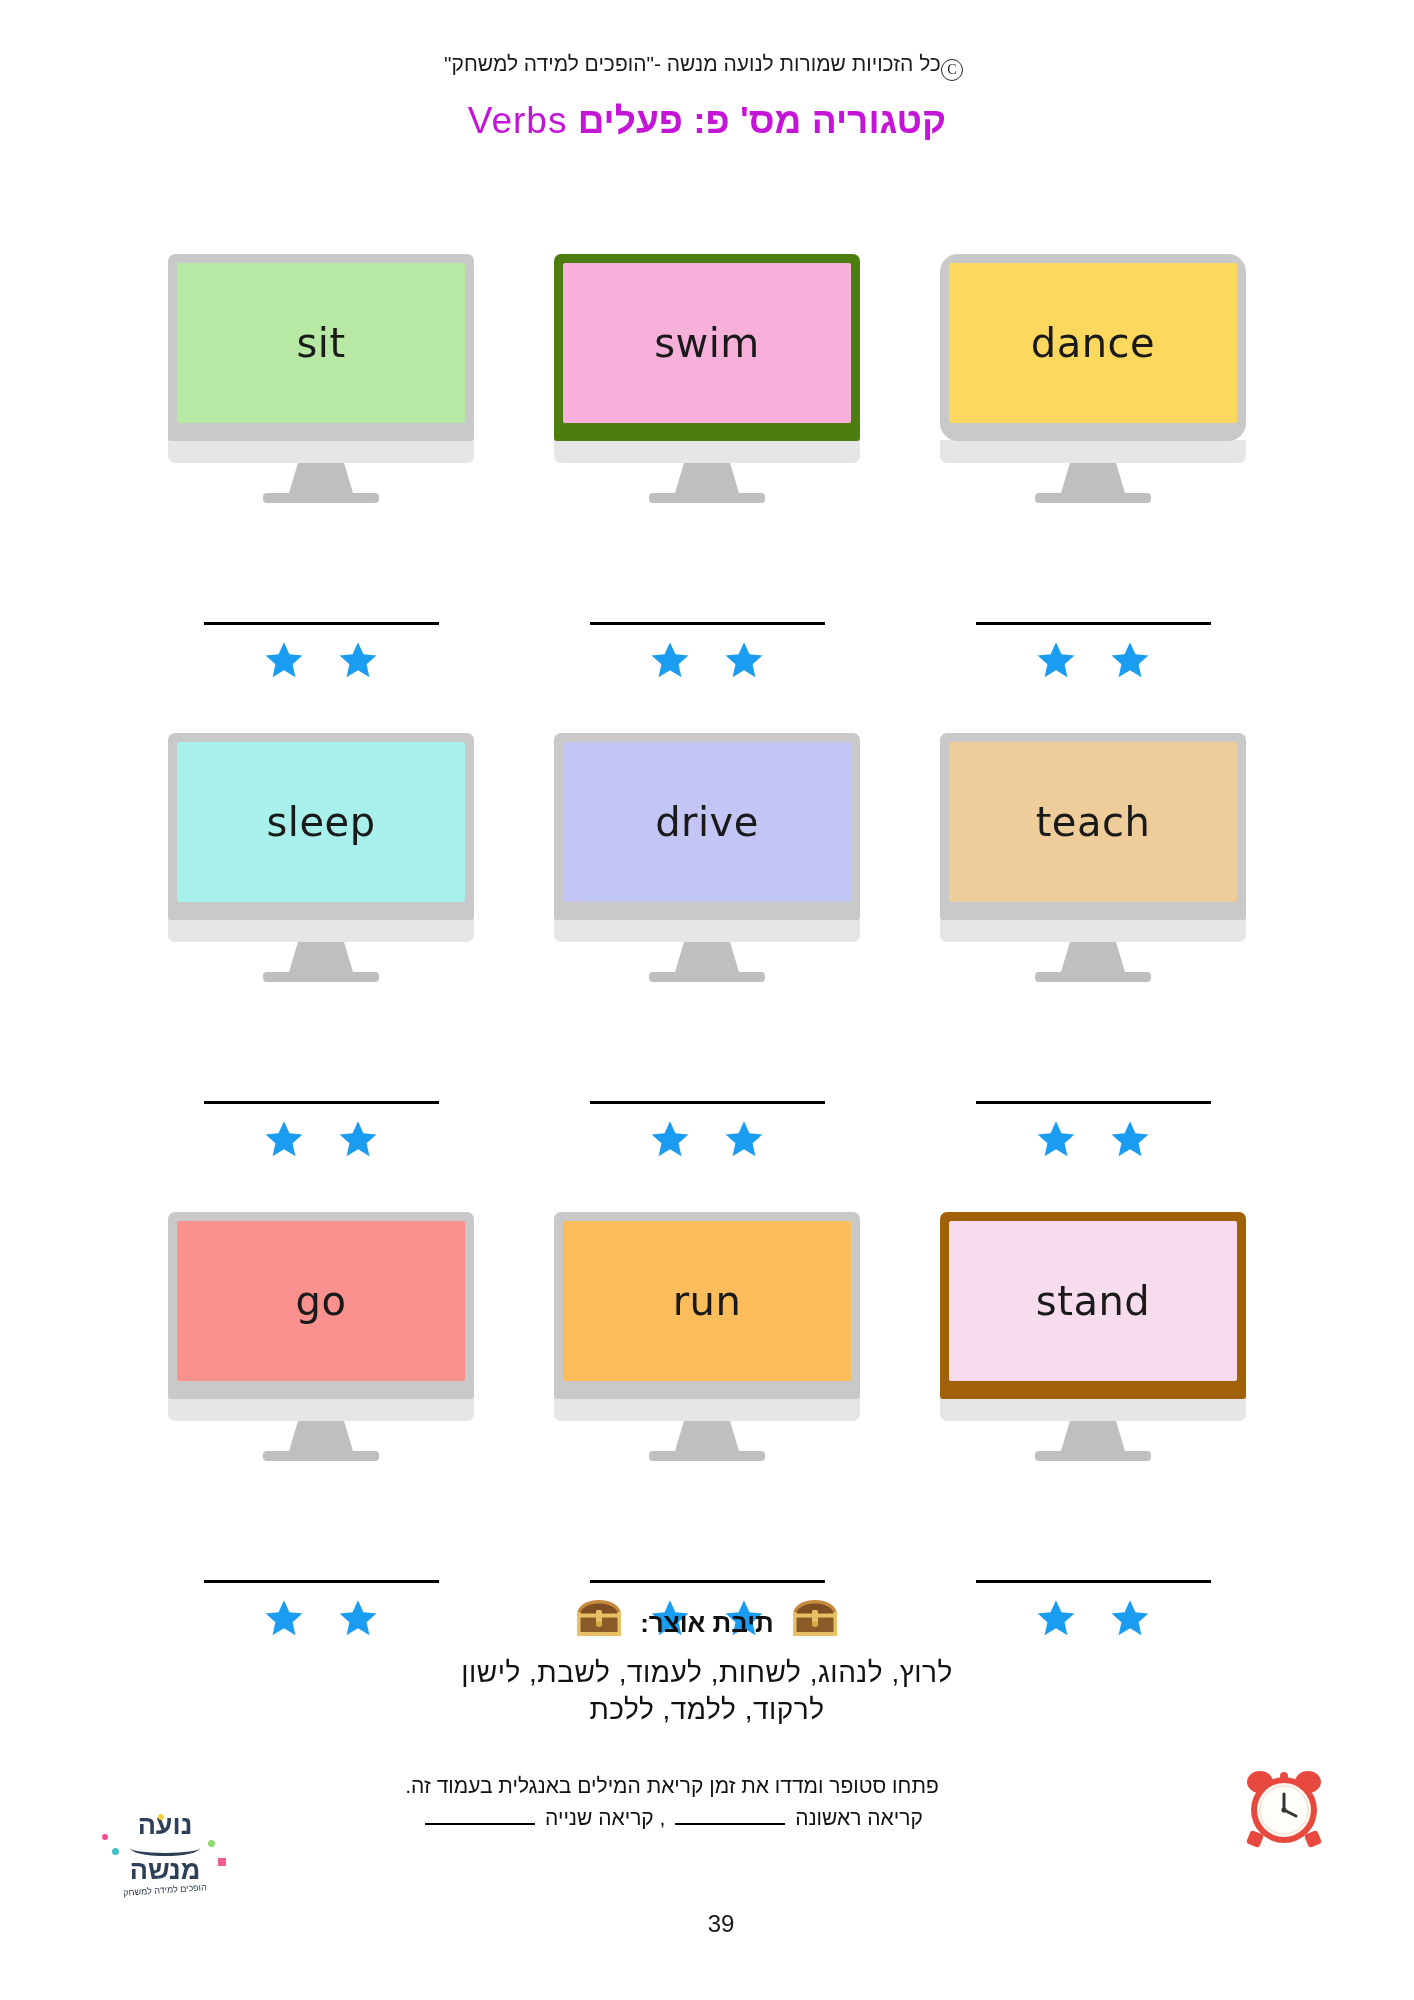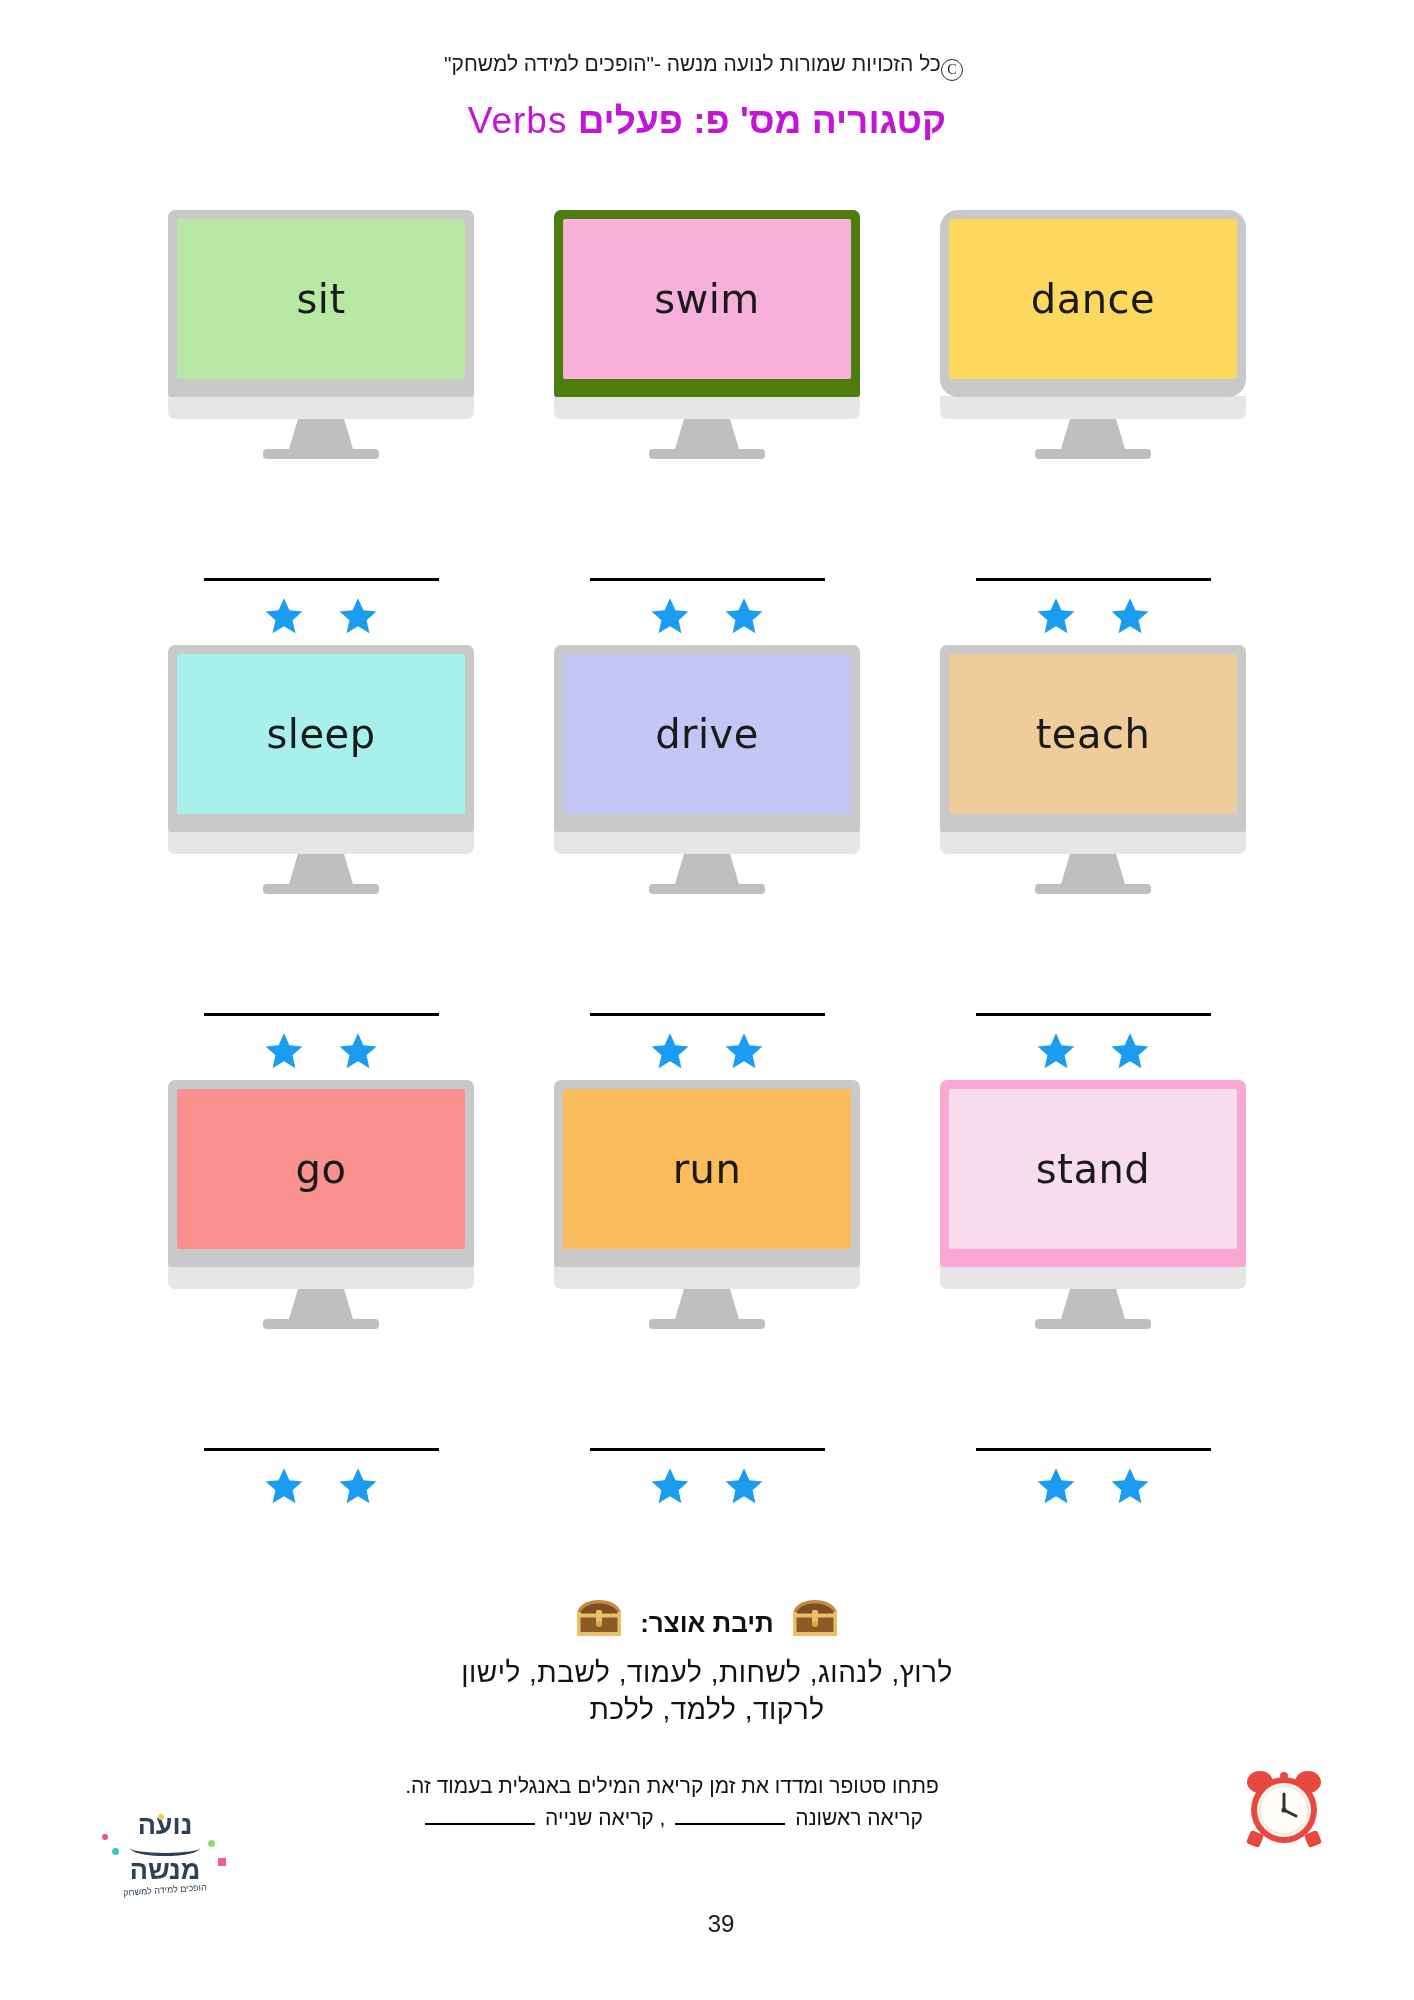--- a/index.html
+++ b/index.html
@@ -66,20 +66,21 @@
     top: 210px;
     left: 128px;
     width: 1160px;
     display: flex;
     flex-wrap: wrap;
   }
   .cell {
     width: 386px;
     height: 435px;
     position: relative;
+    margin-top: 44px;
   }
 
   .monitor {
     position: relative;
     width: 306px;
     margin: 0 auto;
   }
   .mon-frame {
     width: 306px;
     height: 187px;
@@ -467,21 +468,21 @@
             <span class="star">
               <svg width="44" height="42" viewBox="0 0 24 24">
                 <path fill="#1a9cf0" d="M12 1.8l3.09 6.9 7.41.72-5.6 5.0 1.64 7.38L12 17.9 5.46 21.8l1.64-7.38-5.6-5.0 7.41-.72z"></path>
               </svg>
             </span>
           </div>
         </div>
       </div>
       <div class="cell">
         <div class="monitor">
-          <div class="mon-frame" style="background: #f9a8d4;">
+          <div class="mon-frame" style="background: #a16207;">
             <div class="mon-screen" style="background: rgb(247, 220, 237);">
               <span class="mon-word">stand</span>
             </div>
           </div>
           <div class="mon-base-bar"></div>
           <div class="mon-neck"></div>
           <div class="mon-foot"></div>
         </div>
         <div class="answer-area">
           <div class="blank-line"></div>

